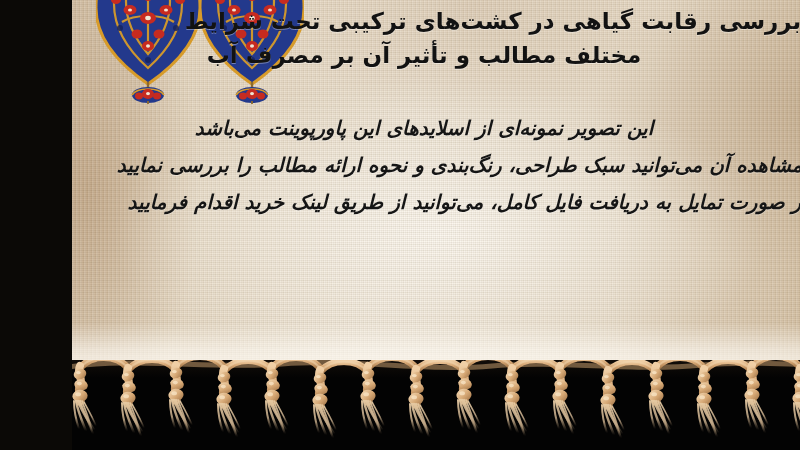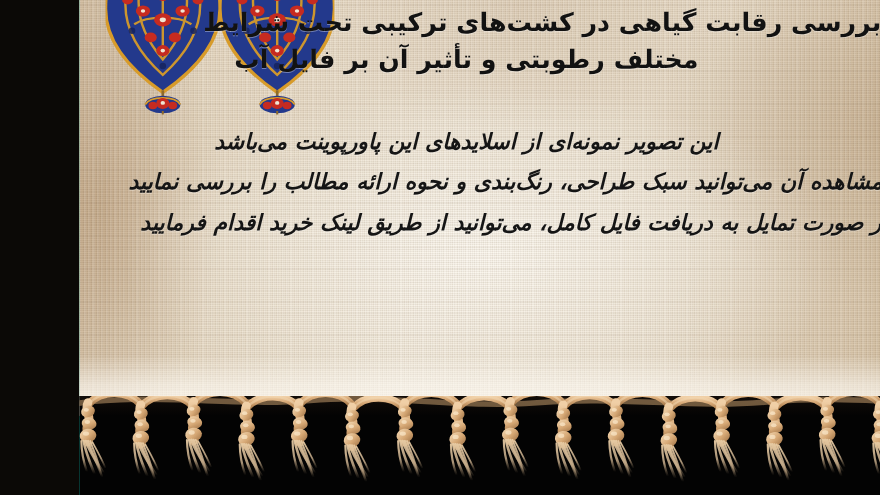--- a/index.html
+++ b/index.html
@@ -258,21 +258,21 @@
           <ellipse cx="0" cy="38" rx="4.6" ry="3.6" fill="#c62b20"></ellipse>
           <circle cx="0" cy="43.5" r="2.6" fill="#c62b20"></circle>
         </g>
       </svg>
     </div>
   </div>
 
   <div class="text-layer">
     <div class="title-block">
       <span class="title-line l1">کامل بررسی رقابت گیاهی در کشت‌های ترکیبی تحت شرایط</span>
-      <span class="title-line l2">مختلف رطوبتی و تأثیر آن بر فایل آب</span>
+      <span class="title-line l2">مختلف مطالب و تأثیر آن بر مصرف آب</span>
     </div>
 
     <div class="body-block">
       <span class="body-line b1">این تصویر نمونه‌ای از اسلایدهای این پاورپوینت می‌باشد</span>
       <span class="body-line b2">با مشاهده آن می‌توانید سبک طراحی، رنگ‌بندی و نحوه ارائه مطالب را بررسی نمایید</span>
       <span class="body-line b3">در صورت تمایل به دریافت فایل کامل، می‌توانید از طریق لینک خرید اقدام فرمایید</span>
     </div>
   </div>
 
   <div class="fringe-zone">

